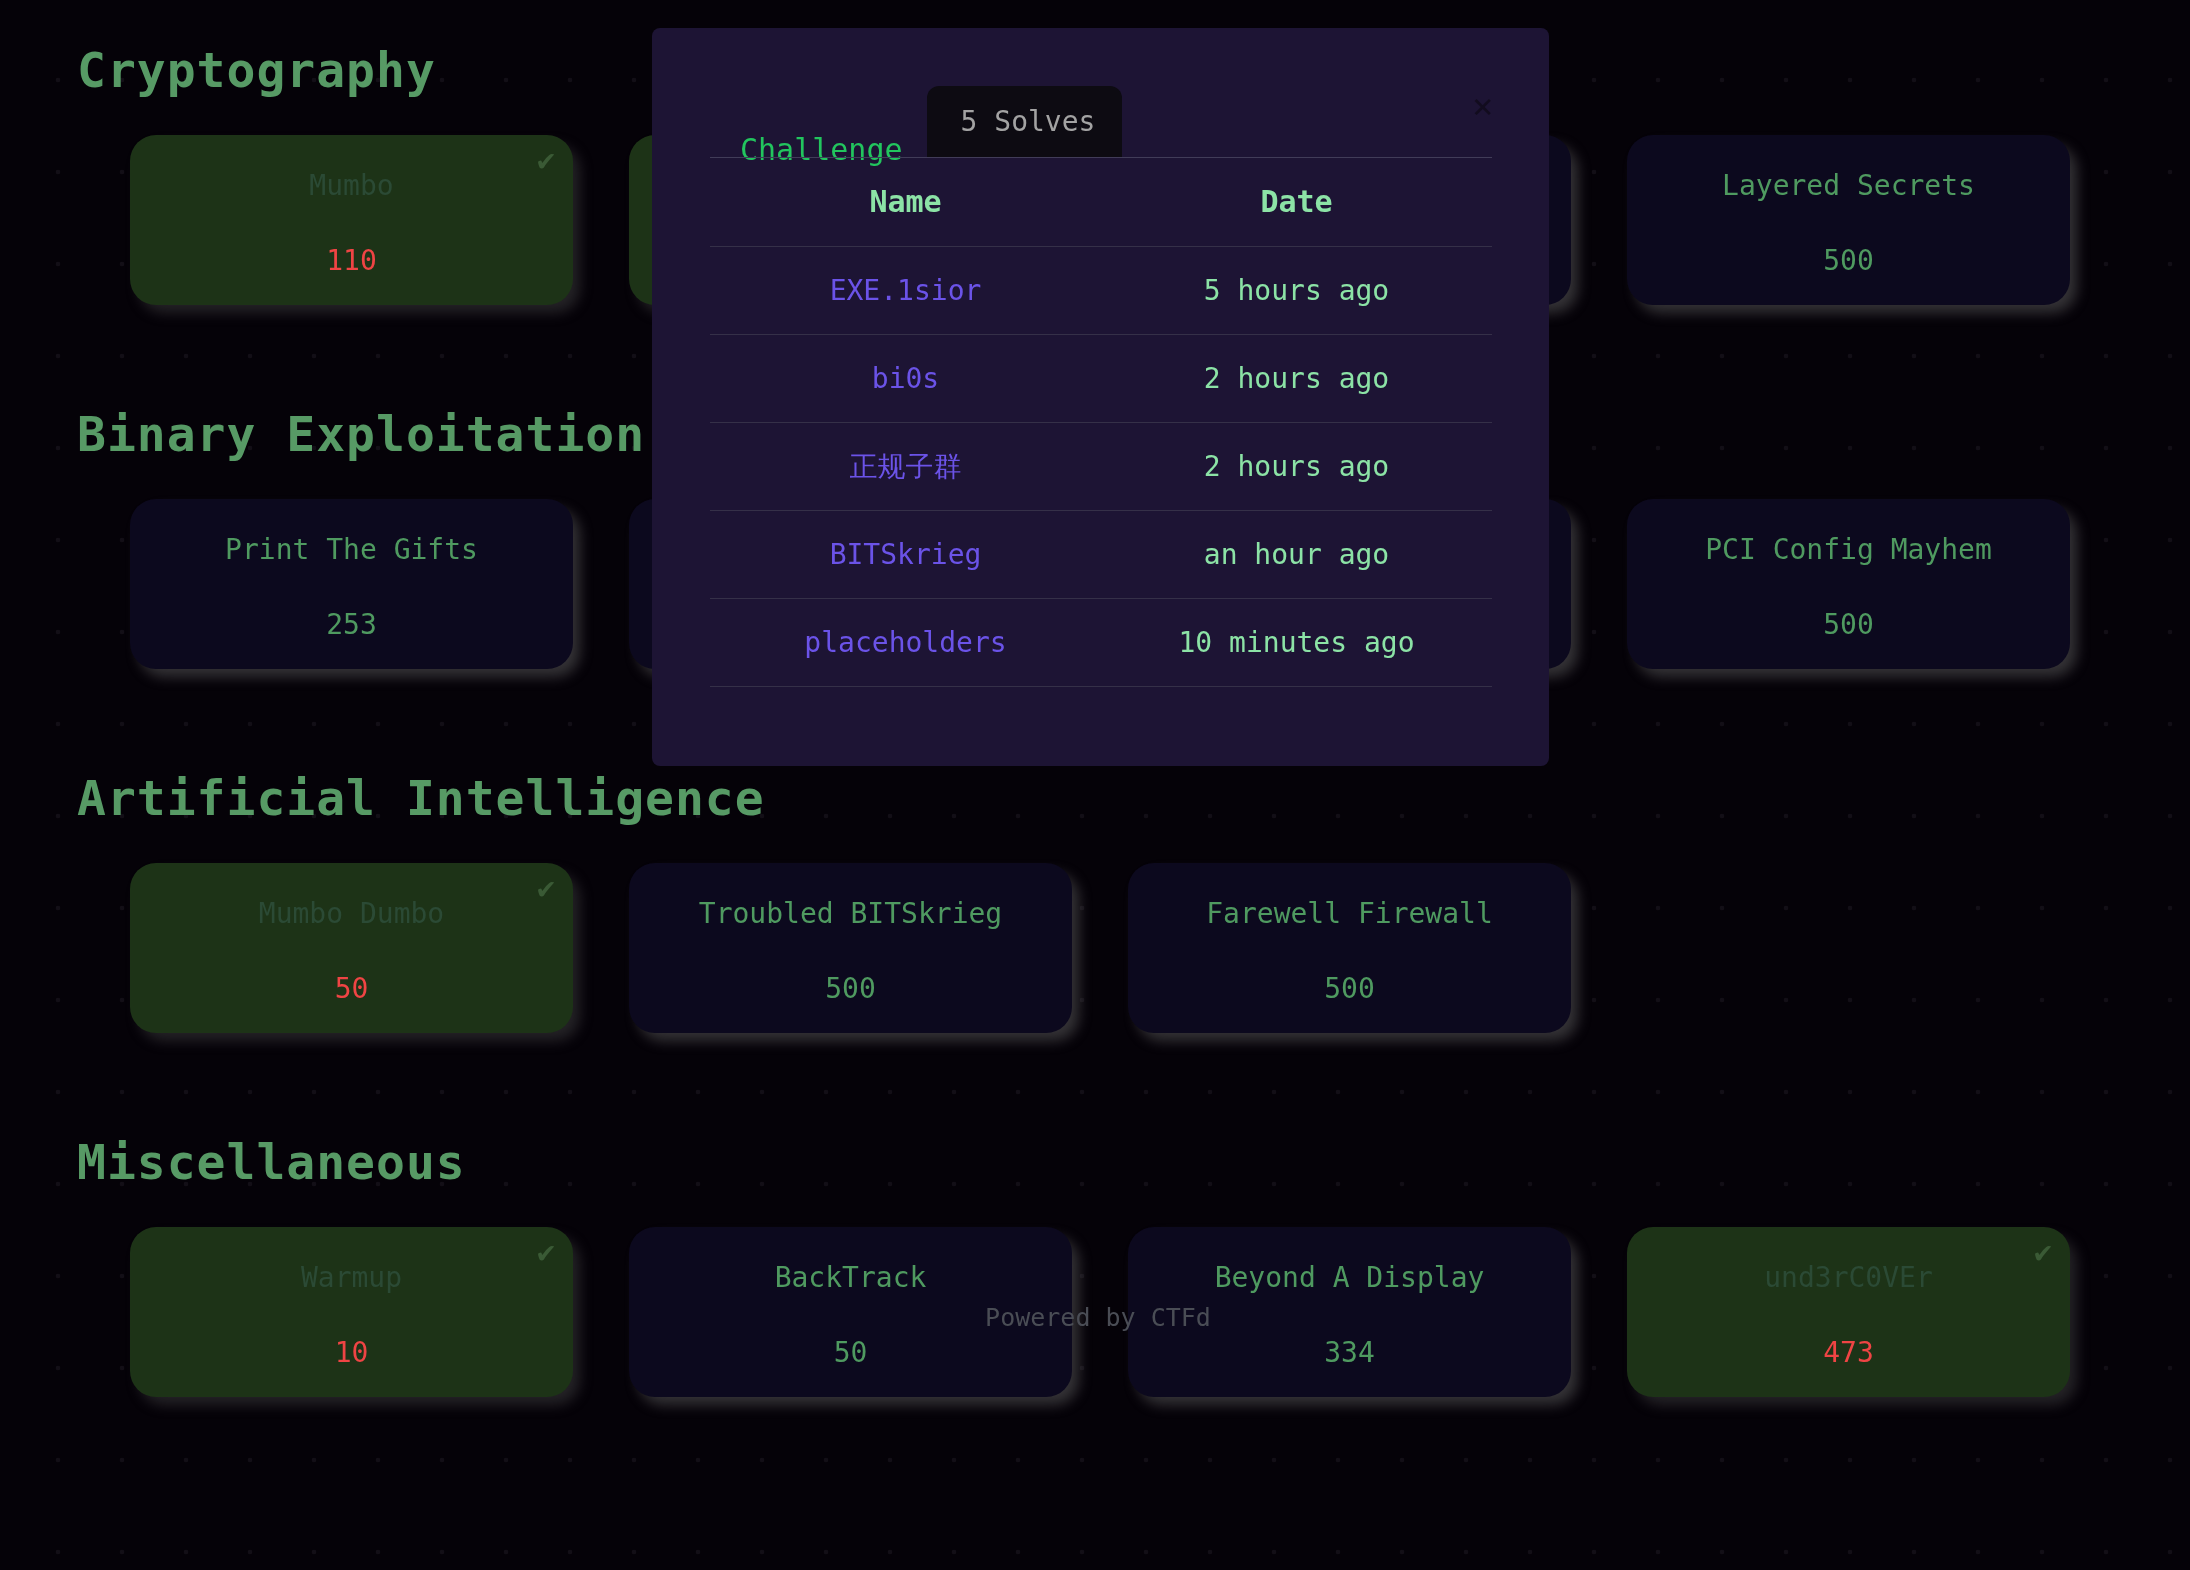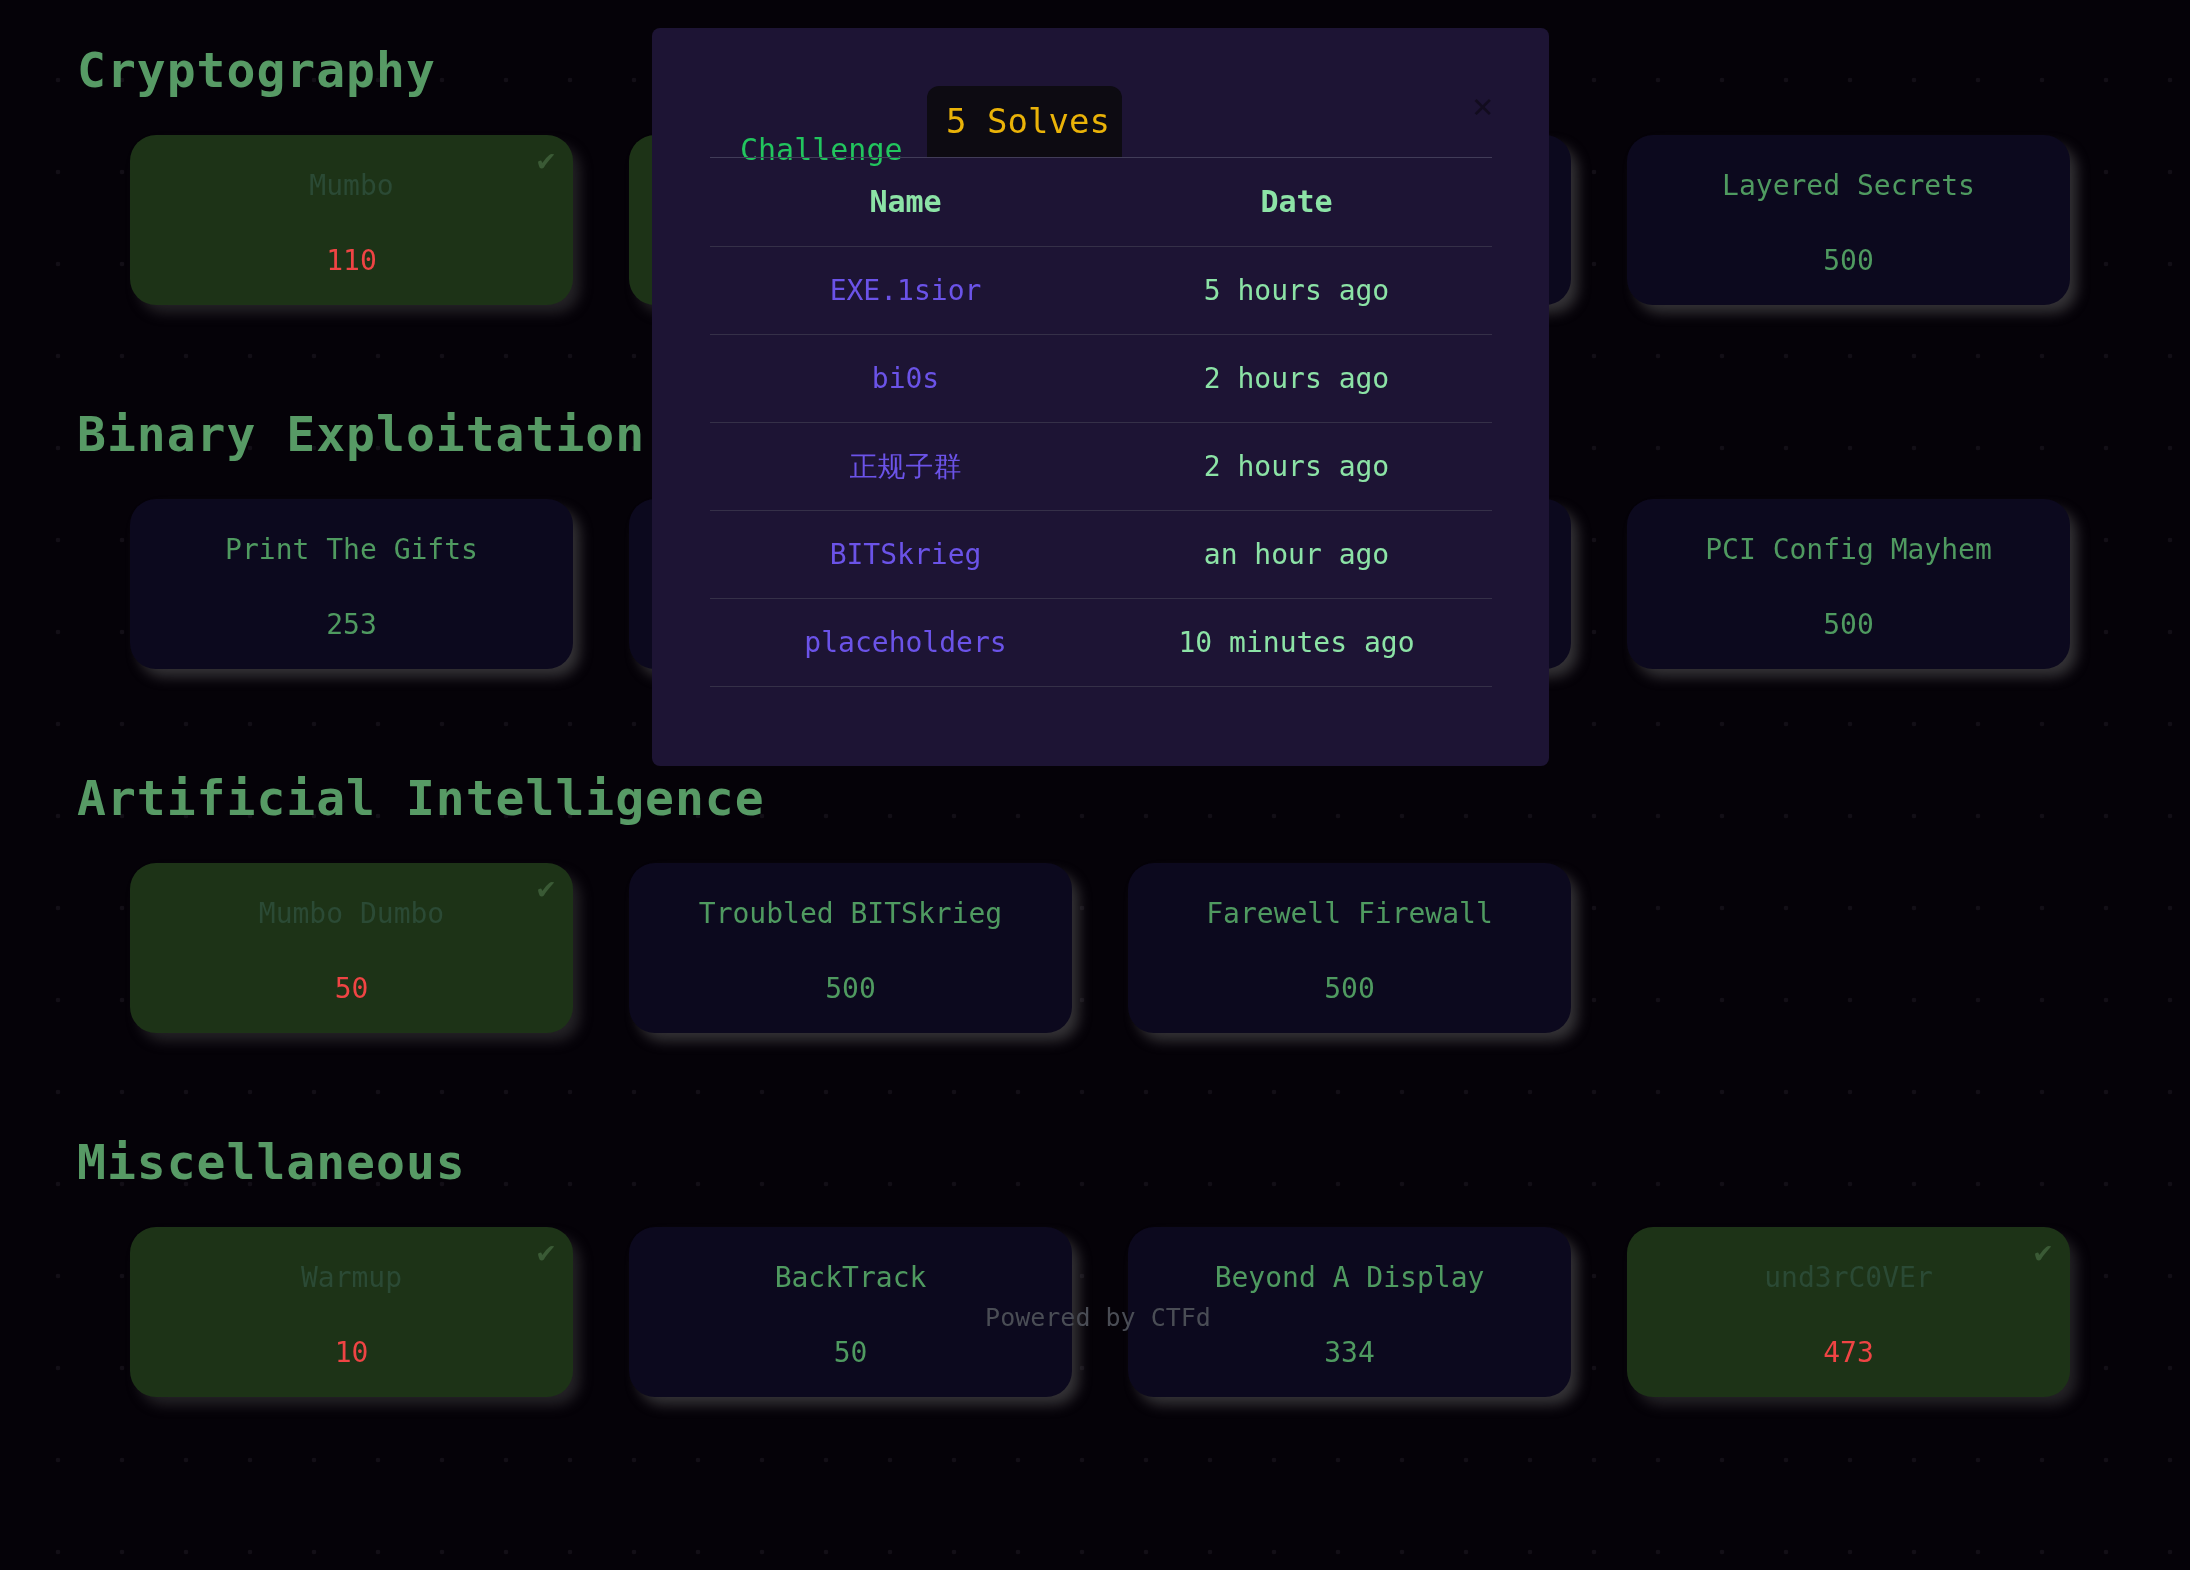--- a/index.html
+++ b/index.html
@@ -57,21 +57,21 @@
     background:#1d1434; border-radius:8px; z-index:10;
   }
   .tab-challenge{
     position:absolute; left:88px; top:104px; font-size:30px; line-height:36px;
     color:#22c55e; background:none; border:none; cursor:pointer;
     font-family:inherit;
   }
   .tab-solves{
     position:absolute; left:275px; top:58px; width:195px; height:71px;
     background:#0d0b12; border-radius:12px 12px 0 0;
-    color:#eab308; font-size:34px; line-height:71px; text-align:center;
+    color:#a3a3a3; font-size:28px; line-height:71px; text-align:center;
     cursor:pointer;
     padding-left:7px;
   }
   .modal-close{
     position:absolute; top:60px; right:56px; font-size:34px; line-height:34px;
     color:#120c1e; background:none; border:none; cursor:pointer;
     font-family:inherit; font-weight:700;
   }
   .solves-table{
     position:absolute; left:58px; top:129px; width:782px;

